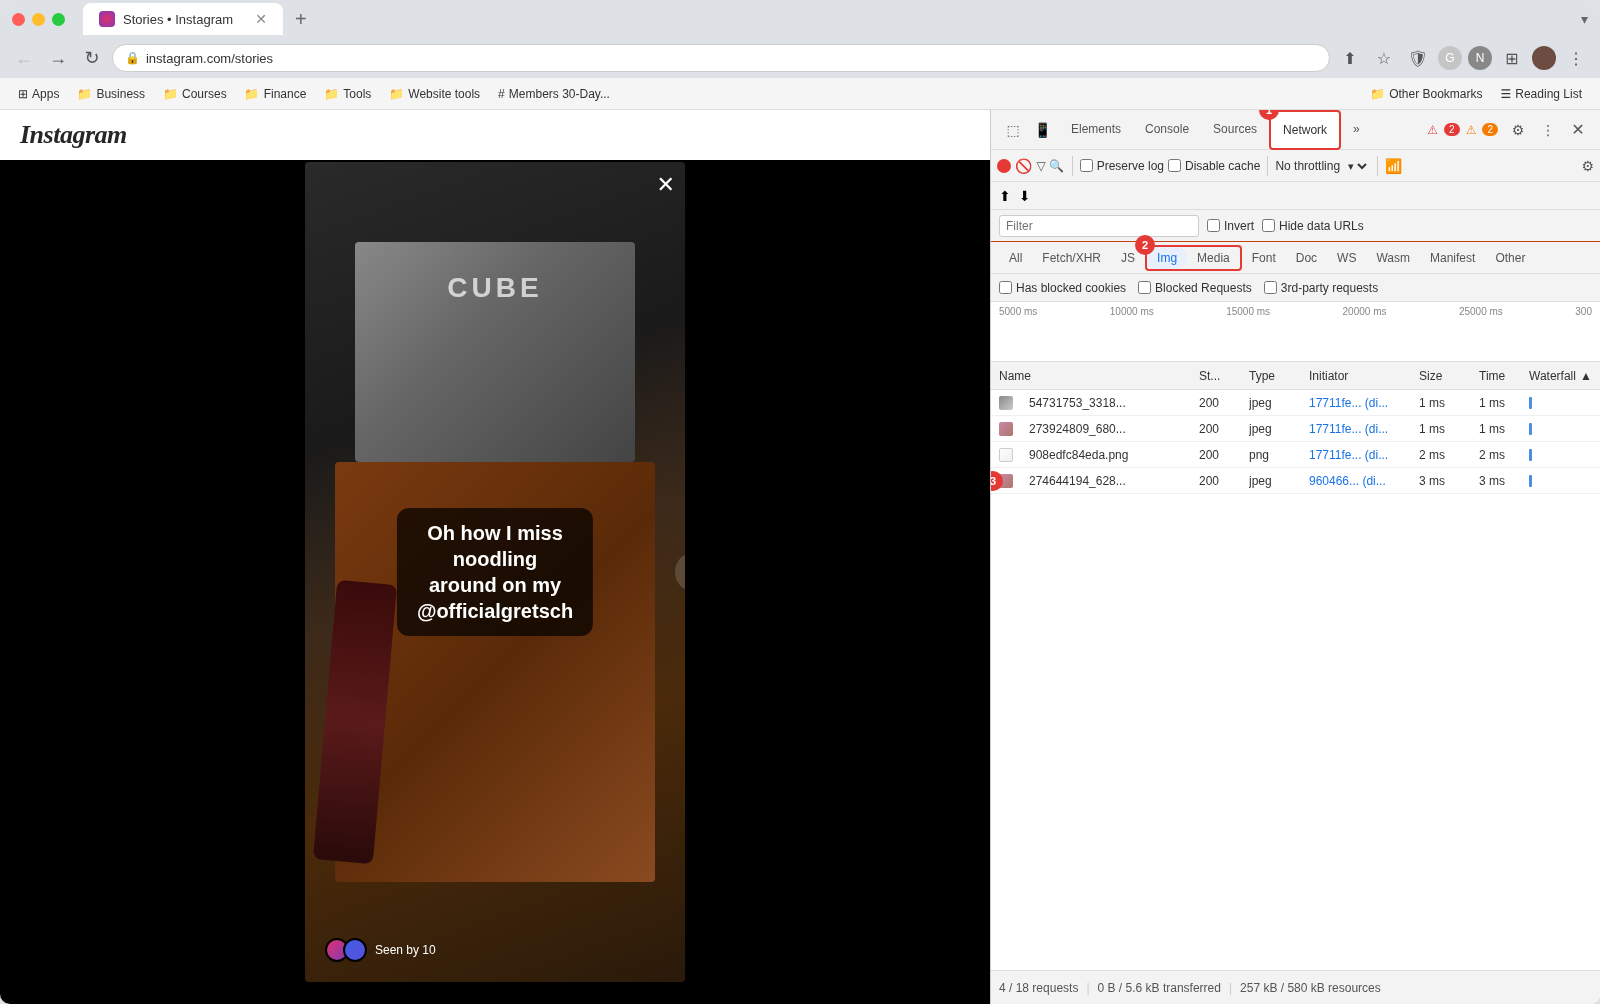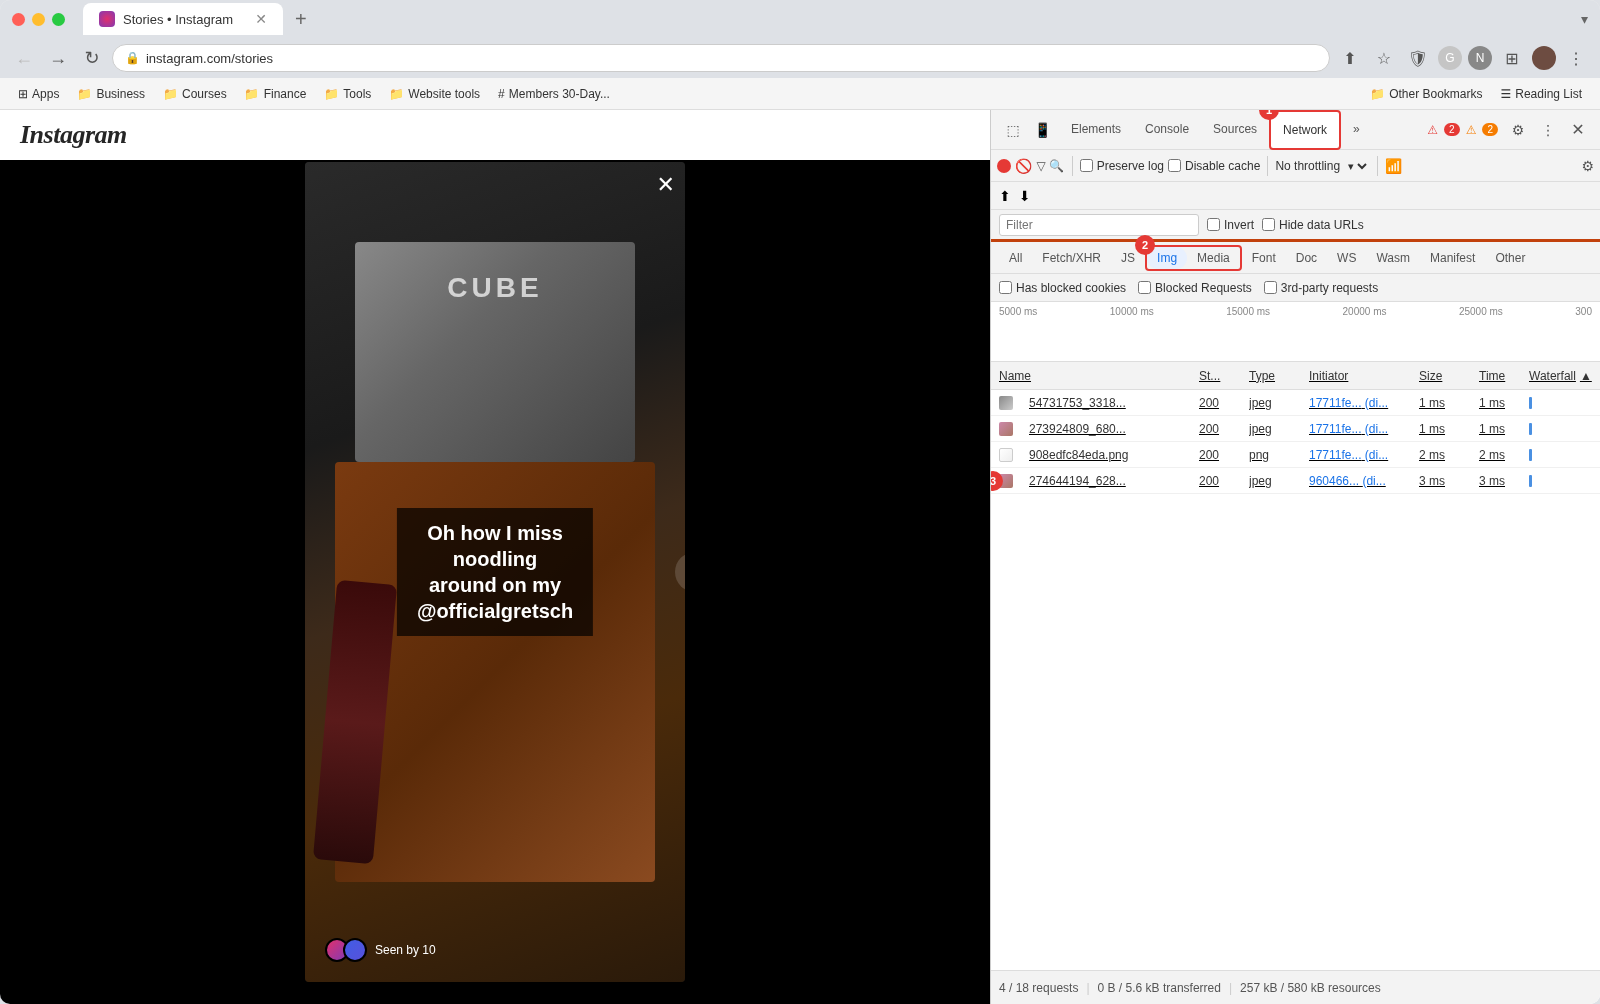--- a/index.html
+++ b/index.html
@@ -62,21 +62,21 @@
     .story-progress-fill { height: 100%; width: 60%; background: #fff; border-radius: 1px; }
     .story-user-info { display: flex; align-items: center; gap: 8px; }
     .story-avatar { width: 36px; height: 36px; border-radius: 50%; background: linear-gradient(135deg, #ccc, #888); border: 2px solid #fff; overflow: hidden; display: flex; align-items: center; justify-content: center; }
     .story-username { color: #fff; font-size: 13px; font-weight: 600; }
     .story-time { color: rgba(255,255,255,0.8); font-size: 13px; margin-left: 4px; }
     .story-controls { margin-left: auto; display: flex; gap: 12px; }
     .story-ctrl { color: #fff; font-size: 16px; }
     .story-close { position: absolute; top: 10px; right: 10px; color: #fff; font-size: 22px; cursor: pointer; z-index: 20; }
 
     .story-caption { position: absolute; top: 50%; left: 50%; transform: translate(-50%, -50%); text-align: center; z-index: 10; }
-    .story-caption-text { background: rgba(0,0,0,0.7); color: #fff; padding: 12px 20px; border-radius: 0; font-size: 20px; font-weight: 700; line-height: 1.3; max-width: 300px; }
+    .story-caption-text { background: rgba(0,0,0,0.7); color: #fff; padding: 12px 20px; border-radius: 12px; font-size: 20px; font-weight: 700; line-height: 1.3; max-width: 300px; }
     .story-caption-mention { color: #fff; }
 
     .story-next { position: absolute; right: -30px; top: 50%; transform: translateY(-50%); width: 40px; height: 40px; border-radius: 50%; background: rgba(255,255,255,0.15); display: flex; align-items: center; justify-content: center; color: #fff; font-size: 16px; cursor: pointer; z-index: 10; }
 
     .story-viewers { position: absolute; bottom: 20px; left: 20px; display: flex; align-items: center; gap: 6px; z-index: 10; }
     .viewer-avatars { display: flex; }
     .viewer-avatar { width: 24px; height: 24px; border-radius: 50%; background: linear-gradient(135deg, #e1306c, #833ab4); border: 2px solid #000; margin-right: -6px; }
     .viewer-avatar:nth-child(2) { background: linear-gradient(135deg, #405de6, #5851db); }
     .viewers-text { color: #fff; font-size: 12px; margin-left: 8px; }
 
@@ -102,40 +102,40 @@
     .dt-divider { width: 1px; height: 20px; background: #ccc; margin: 0 3px; }
     .dt-checkbox { display: flex; align-items: center; gap: 4px; font-size: 12px; color: #333; cursor: pointer; }
     .dt-checkbox input { cursor: pointer; }
     .dt-throttle { display: flex; align-items: center; gap: 4px; font-size: 12px; color: #333; }
     .dt-throttle select { font-size: 11px; border: none; background: transparent; cursor: pointer; color: #333; }
     .dt-wifi { color: #555; font-size: 14px; }
     .dt-settings { color: #555; font-size: 14px; cursor: pointer; }
     .dt-toolbar-spacer { flex: 1; }
 
     
-    .devtools-filter { height: 32px; background: #f3f3f3; border-bottom: 3px solid #c2410c; display: flex; align-items: center; padding: 0 8px; gap: 8px; }
+    .devtools-filter { height: 32px; background: #f3f3f3; border-bottom: 1px solid #c2410c; display: flex; align-items: center; padding: 0 8px; gap: 8px; }
     .filter-input { flex: 0 0 200px; height: 22px; border: 1px solid #ccc; border-radius: 3px; padding: 0 6px; font-size: 12px; }
     .filter-checkbox { display: flex; align-items: center; gap: 4px; font-size: 12px; color: #333; }
     .filter-checkbox input { cursor: pointer; }
 
     
     .devtools-filter-types { height: 32px; background: #f3f3f3; border-bottom: 1px solid #ddd; display: flex; align-items: center; padding: 0 8px; gap: 0; }
     .filter-type { padding: 4px 10px; font-size: 12px; color: #555; cursor: pointer; border-radius: 12px; }
     .filter-type.active { background: #e8f0fe; color: #1a73e8; }
 
     
     .devtools-filter-options { height: 28px; background: #f3f3f3; border-bottom: 1px solid #ddd; display: flex; align-items: center; padding: 0 8px; gap: 12px; }
     .filter-opt { display: flex; align-items: center; gap: 4px; font-size: 12px; color: #333; }
     .filter-opt input { cursor: pointer; }
 
     
     .devtools-timeline { height: 60px; border-bottom: 1px solid #ddd; background: #fff; display: flex; align-items: flex-end; padding: 0 8px; position: relative; overflow: hidden; }
 
     
-    .devtools-table { flex: 1; overflow-y: auto; text-decoration: underline; }
+    .devtools-table { flex: 1; overflow-y: auto; }
     .table-header { display: flex; background: #f3f3f3; border-bottom: 1px solid #ddd; height: 28px; align-items: center; padding: 0 8px; position: sticky; top: 0; }
     .th { font-size: 12px; color: #333; font-weight: 500; cursor: pointer; }
     .th-name { flex: 0 0 200px; }
     .th-status { flex: 0 0 50px; }
     .th-type { flex: 0 0 60px; }
     .th-initiator { flex: 0 0 110px; }
     .th-size { flex: 0 0 60px; }
     .th-time { flex: 0 0 50px; }
     .th-waterfall { flex: 1; display: flex; align-items: center; gap: 4px; }
     .table-row-item { display: flex; align-items: center; padding: 0 8px; height: 26px; border-bottom: 1px solid #f0f0f0; cursor: pointer; }

